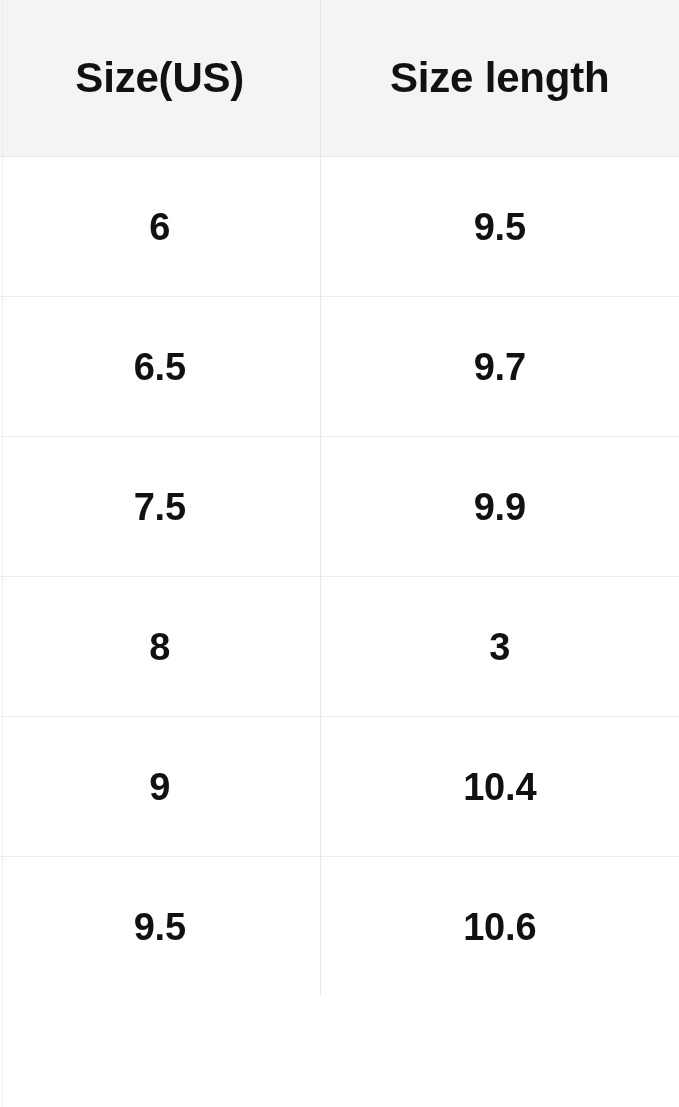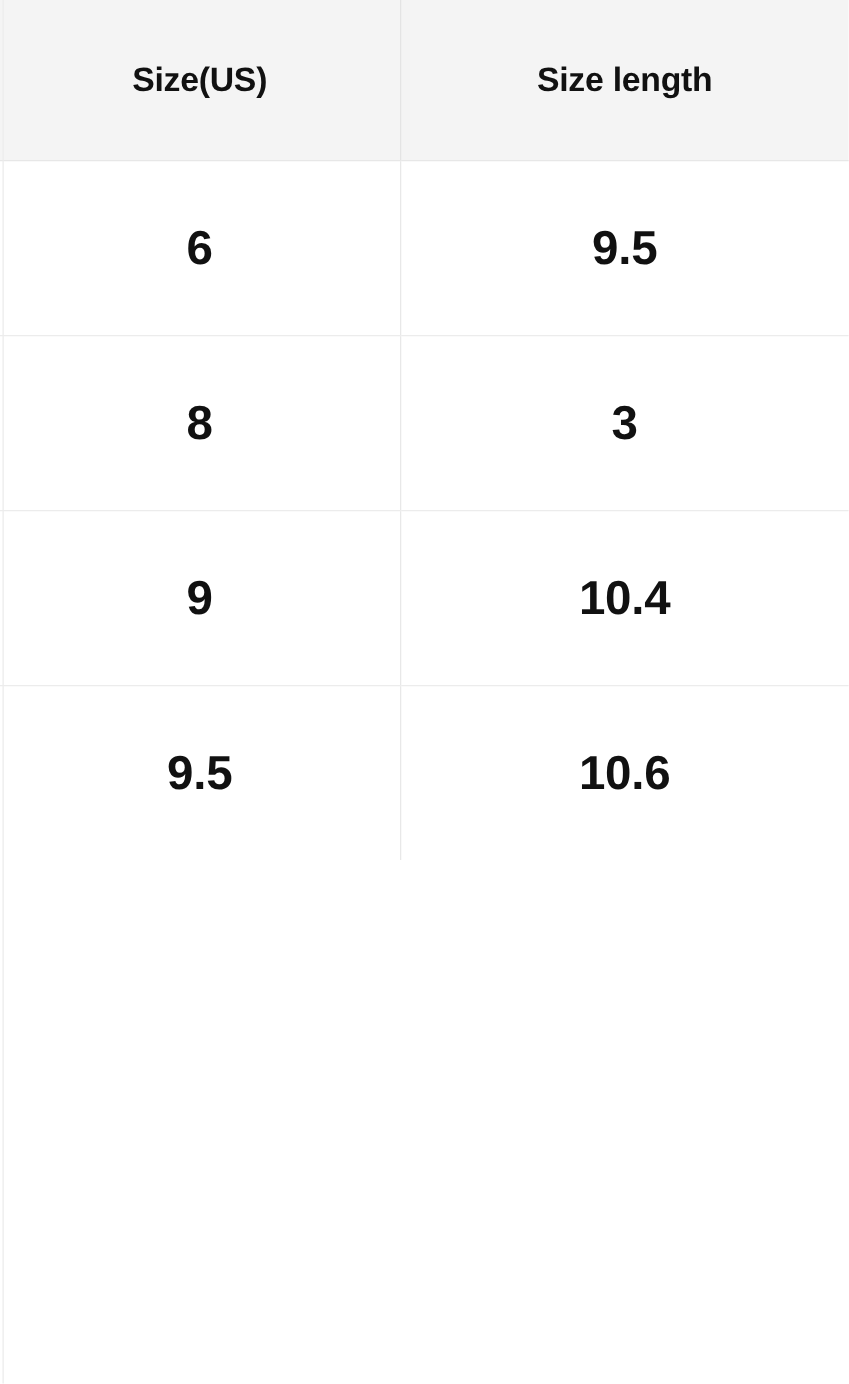--- a/index.html
+++ b/index.html
@@ -44,23 +44,23 @@
     table-layout: fixed;
   }
 
   col.col-size   { width: 320px; }
   col.col-length { width: 359px; }
 
   thead tr.header-row th {
     height: 128px;
     background: #f4f4f4;
     border-bottom: 1px solid #e7e7e7;
-    padding: 0;
+    padding: 14px;
     margin: 0;
-    font-size: 27px;
+    font-size: 42px;
     font-weight: 700;
     color: #111111;
     text-align: center;
     vertical-align: middle;
     letter-spacing: -0.2px;
   }
 
   thead tr.header-row th.th-size {
     border-right: 1px solid #e4e4e4;
   }
@@ -118,21 +118,37 @@
     <tbody>
       <tr class="data-row">
         <td class="cell-size">
           <span class="cell-text">6</span>
         </td>
         <td class="cell-length">
           <span class="cell-text">9.5</span>
         </td>
       </tr>
 
+      <tr class="data-row">
+        <td class="cell-size">
+          <span class="cell-text">6.5</span>
+        </td>
+        <td class="cell-length">
+          <span class="cell-text">9.7</span>
+        </td>
+      </tr>
 
+      <tr class="data-row">
+        <td class="cell-size">
+          <span class="cell-text">7.5</span>
+        </td>
+        <td class="cell-length">
+          <span class="cell-text">9.9</span>
+        </td>
+      </tr>
 
       <tr class="data-row">
         <td class="cell-size">
           <span class="cell-text">8</span>
         </td>
         <td class="cell-length">
           <span class="cell-text">3</span>
         </td>
       </tr>
 

